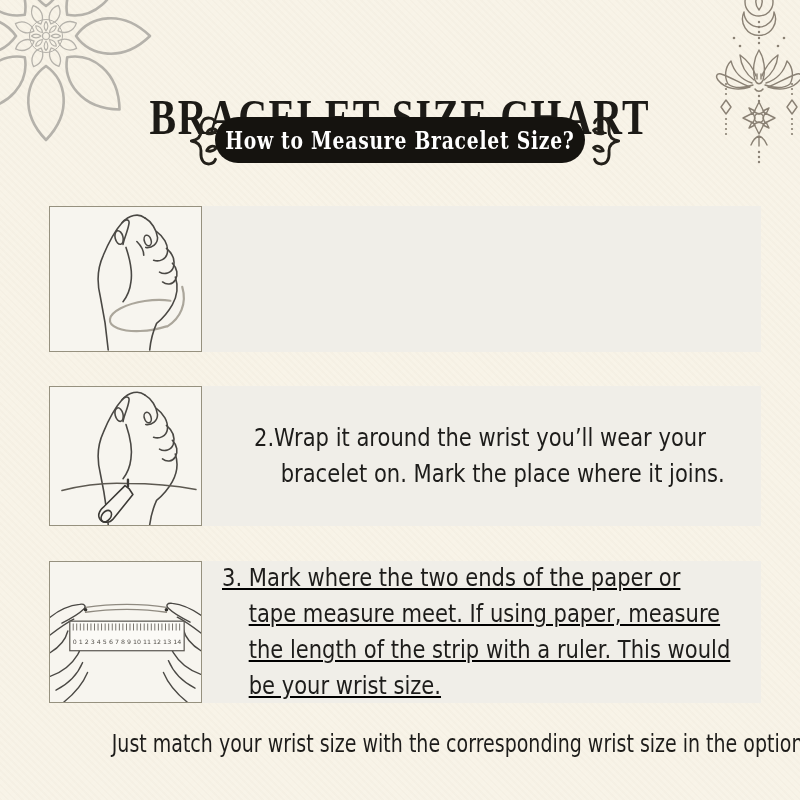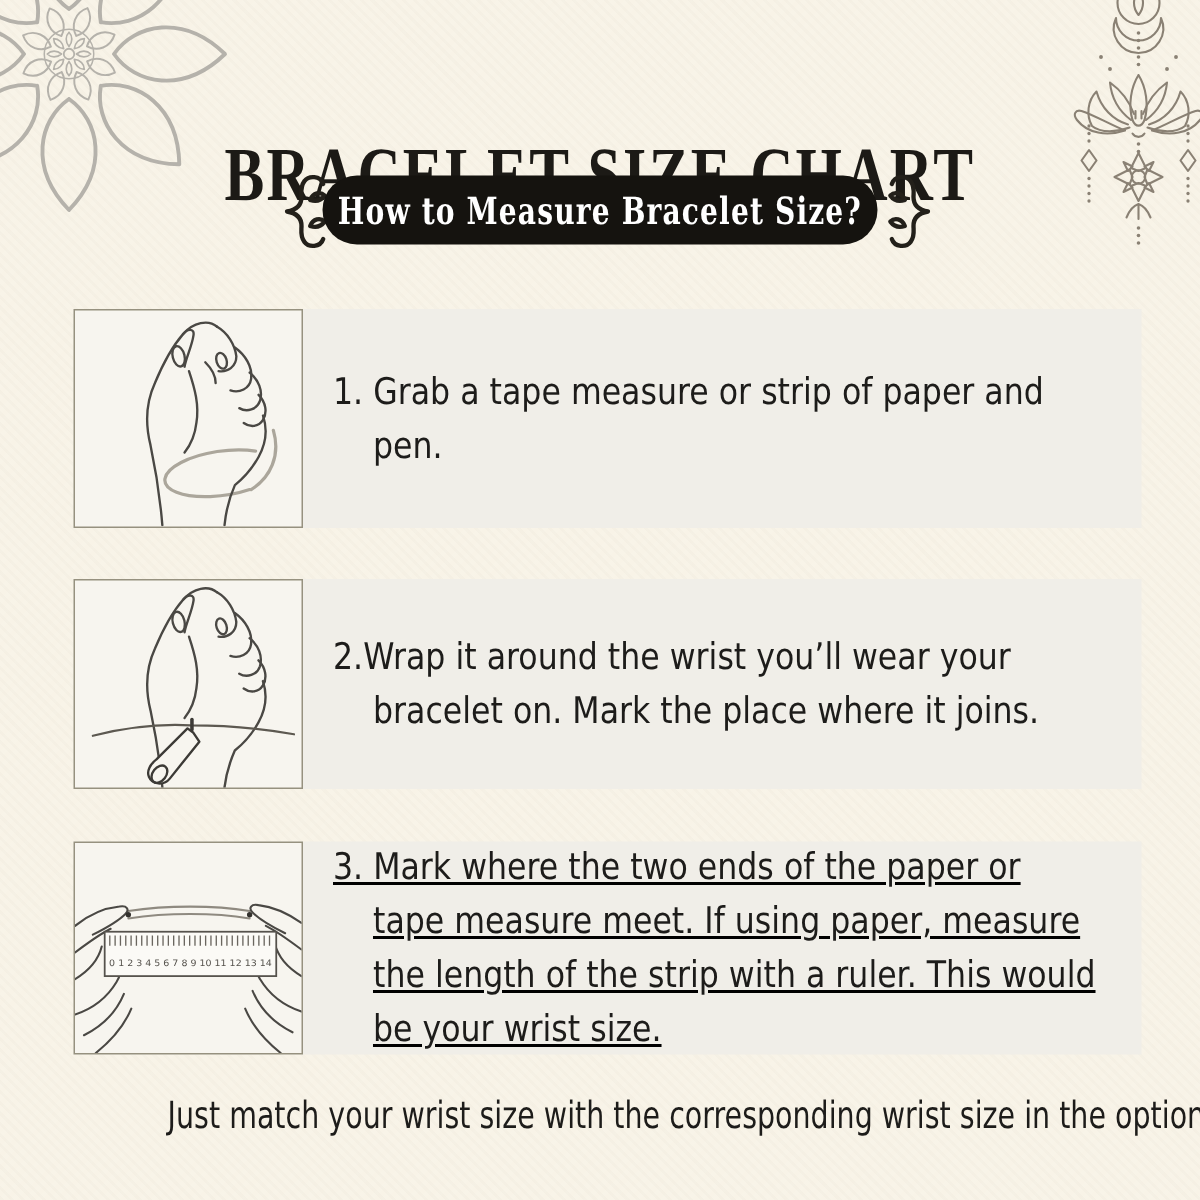--- a/index.html
+++ b/index.html
@@ -35,21 +35,21 @@
     white-space:nowrap; display:inline-block; transform:scaleX(.75); letter-spacing:1px;
   }
   .orn{position:absolute; top:114px; width:38px; height:54px;}
   .orn.left{left:182px;} .orn.right{left:590px;}
   
   .step-row{
     position:absolute; left:49px; width:712px; background:#f0eee8;
     display:flex; align-items:stretch;
   }
   .row-1{top:206px; height:146px;}
-  .row-2{top:386px; height:140px;}
+  .row-2{top:386px; height:140px;gap:32px;}
   .row-3{top:561px; height:142px;text-decoration:underline;}
   .illus{
     width:153px; flex:0 0 153px; background:#f7f5ef; border:1px solid #96917f;
     box-sizing:border-box;
   }
   .illus svg{display:block; width:100%; height:100%;}
   .step-text{flex:1; display:flex; flex-direction:column; justify-content:center; padding-left:20px;}
   .lines{transform:scaleX(.86); transform-origin:0 50%; width:116%;}
   .ln{
     font-size:24.5px; line-height:36px; color:#1d1c1a; white-space:nowrap;
@@ -211,26 +211,20 @@
           <ellipse cx="99" cy="33" rx="3.4" ry="5.5" transform="rotate(-18 99 33)"></ellipse>
           <path d="M108,24 C115,29 120,37 119,45 C118,52 111,55 105,53"></path>
           <path d="M118,41 C124,46 127,53 125,60 C123,66 116,68 111,65"></path>
           <path d="M124,56 C129,61 130,68 127,73 C124,78 118,78 114,75"></path>
           <path d="M127,70 C130,79 129,89 124,98 C119,107 113,113 108,117 C104,126 102,134 101,144"></path>
           <path d="M77,40 C81,52 84,63 82,75 C81,84 78,90 74,95"></path>
           <path d="M88,34 C92,38 95,43 95,48"></path>
         </g>
       </svg>
     </div>
-    <div class="step-text">
-      <div class="lines">
-        <div class="ln">1. Grab a tape measure or strip of paper and</div>
-        <div class="ln indent">pen.</div>
-      </div>
-    </div>
   </div>
 
   <div class="step-row row-2">
     <div class="illus">
       <svg viewBox="0 0 153 140">
         <g class="deco-stroke" stroke="#4a4844" stroke-width="1.6">
           <path d="M59,140 C57,118 54,102 51,88 C47,72 48,59 54,46 C59,34 66,21 73,13 C76,9 81,9 80,14 C79,21 75,29 74,35"></path>
           <ellipse cx="70" cy="28" rx="4" ry="7" transform="rotate(-14 70 28)"></ellipse>
           <path d="M73,13 C80,5 90,3 96,8"></path>
           <path d="M96,8 C103,12 108,20 109,28 C109,35 103,39 97,38"></path>

